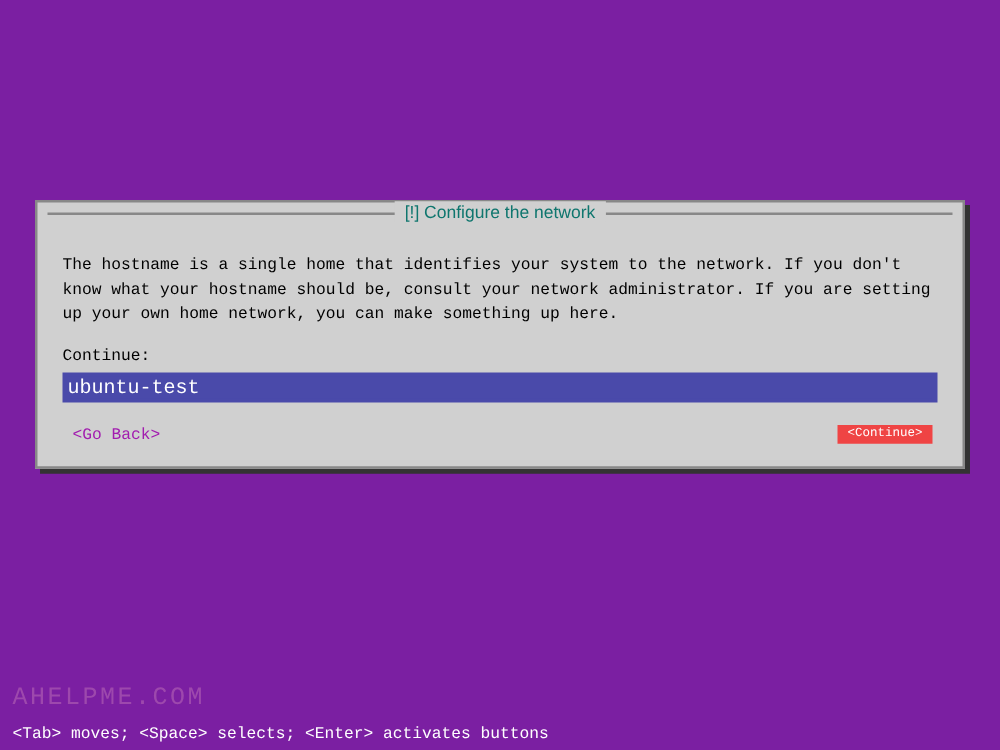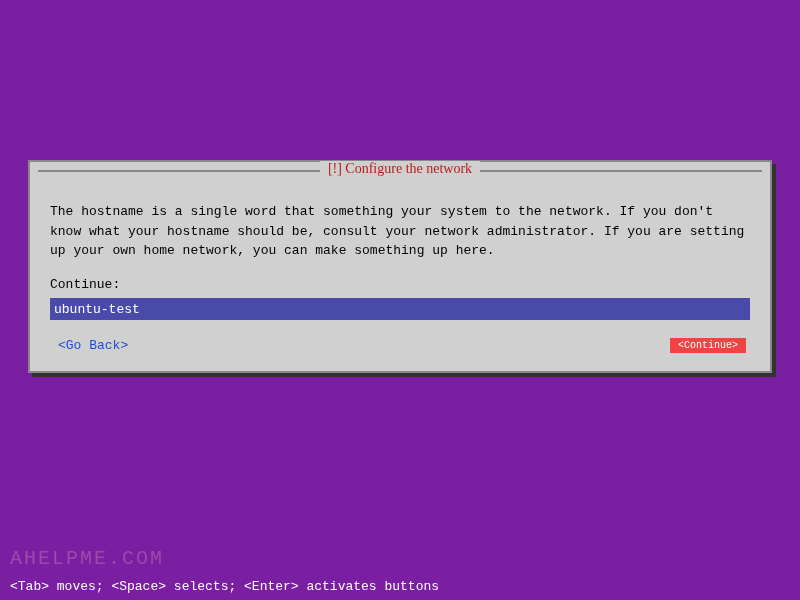--- a/index.html
+++ b/index.html
@@ -35,22 +35,22 @@
       margin: 8px 8px 0 8px;
     }
 
     .title-text {
       position: absolute;
       top: -11px;
       left: 50%;
       transform: translateX(-50%);
       background-color: #d0d0d0;
       padding: 0 8px;
-      color: #b91c1c;
-      font-family: Liberation Serif, serif;
+      color: #0f766e;
+      font-family: Liberation Sans, sans-serif;
       font-size: 14px;
       white-space: nowrap;
     }
 
     .dialog-body {
       padding: 18px 20px 16px 20px;
       color: #000;
     }
 
     .description-text {
@@ -72,38 +72,38 @@
       margin-bottom: 16px;
     }
 
     .hostname-input {
       background-color: #4a4aaa;
       color: #fff;
       border: none;
       outline: none;
       width: 100%;
       font-family: 'Courier New', Courier, monospace;
-      font-size: 13px;
+      font-size: 16px;
       caret-color: white;
     }
 
     .buttons-row {
       display: flex;
       justify-content: space-between;
       align-items: center;
       padding: 0 4px;
     }
 
     .btn-go-back {
       background: transparent;
       border: none;
       cursor: pointer;
       font-family: 'Courier New', Courier, monospace;
       font-size: 13px;
-      color: #1d4ed8;
+      color: #a21caf;
       padding: 2px 4px;
     }
 
     .btn-continue {
       background-color: #ef4444;
       border: none;
       cursor: pointer;
       font-family: 'Courier New', Courier, monospace;
       font-size: 10px;
       color: #fff;
@@ -133,21 +133,21 @@
     }
   </style>
 </head>
 <body>
 
 <div class="dialog-container">
   <div class="title-wrapper">
     <span class="title-text">[!] Configure the network</span>
   </div>
   <div class="dialog-body">
-    <p class="description-text">The hostname is a single word that something your system to the network. If you don't know what your hostname should be, consult your network administrator. If you are setting up your own home network, you can make something up here.</p>
+    <p class="description-text">The hostname is a single home that identifies your system to the network. If you don't know what your hostname should be, consult your network administrator. If you are setting up your own home network, you can make something up here.</p>
     <p class="hostname-label">Continue:</p>
     <div class="hostname-input-wrapper">
       <input type="text" class="hostname-input" value="ubuntu-test" style="">
     </div>
     <div class="buttons-row">
       <button class="btn-go-back">&lt;Go Back&gt;</button>
       <button class="btn-continue">&lt;Continue&gt;</button>
     </div>
   </div>
 </div>

